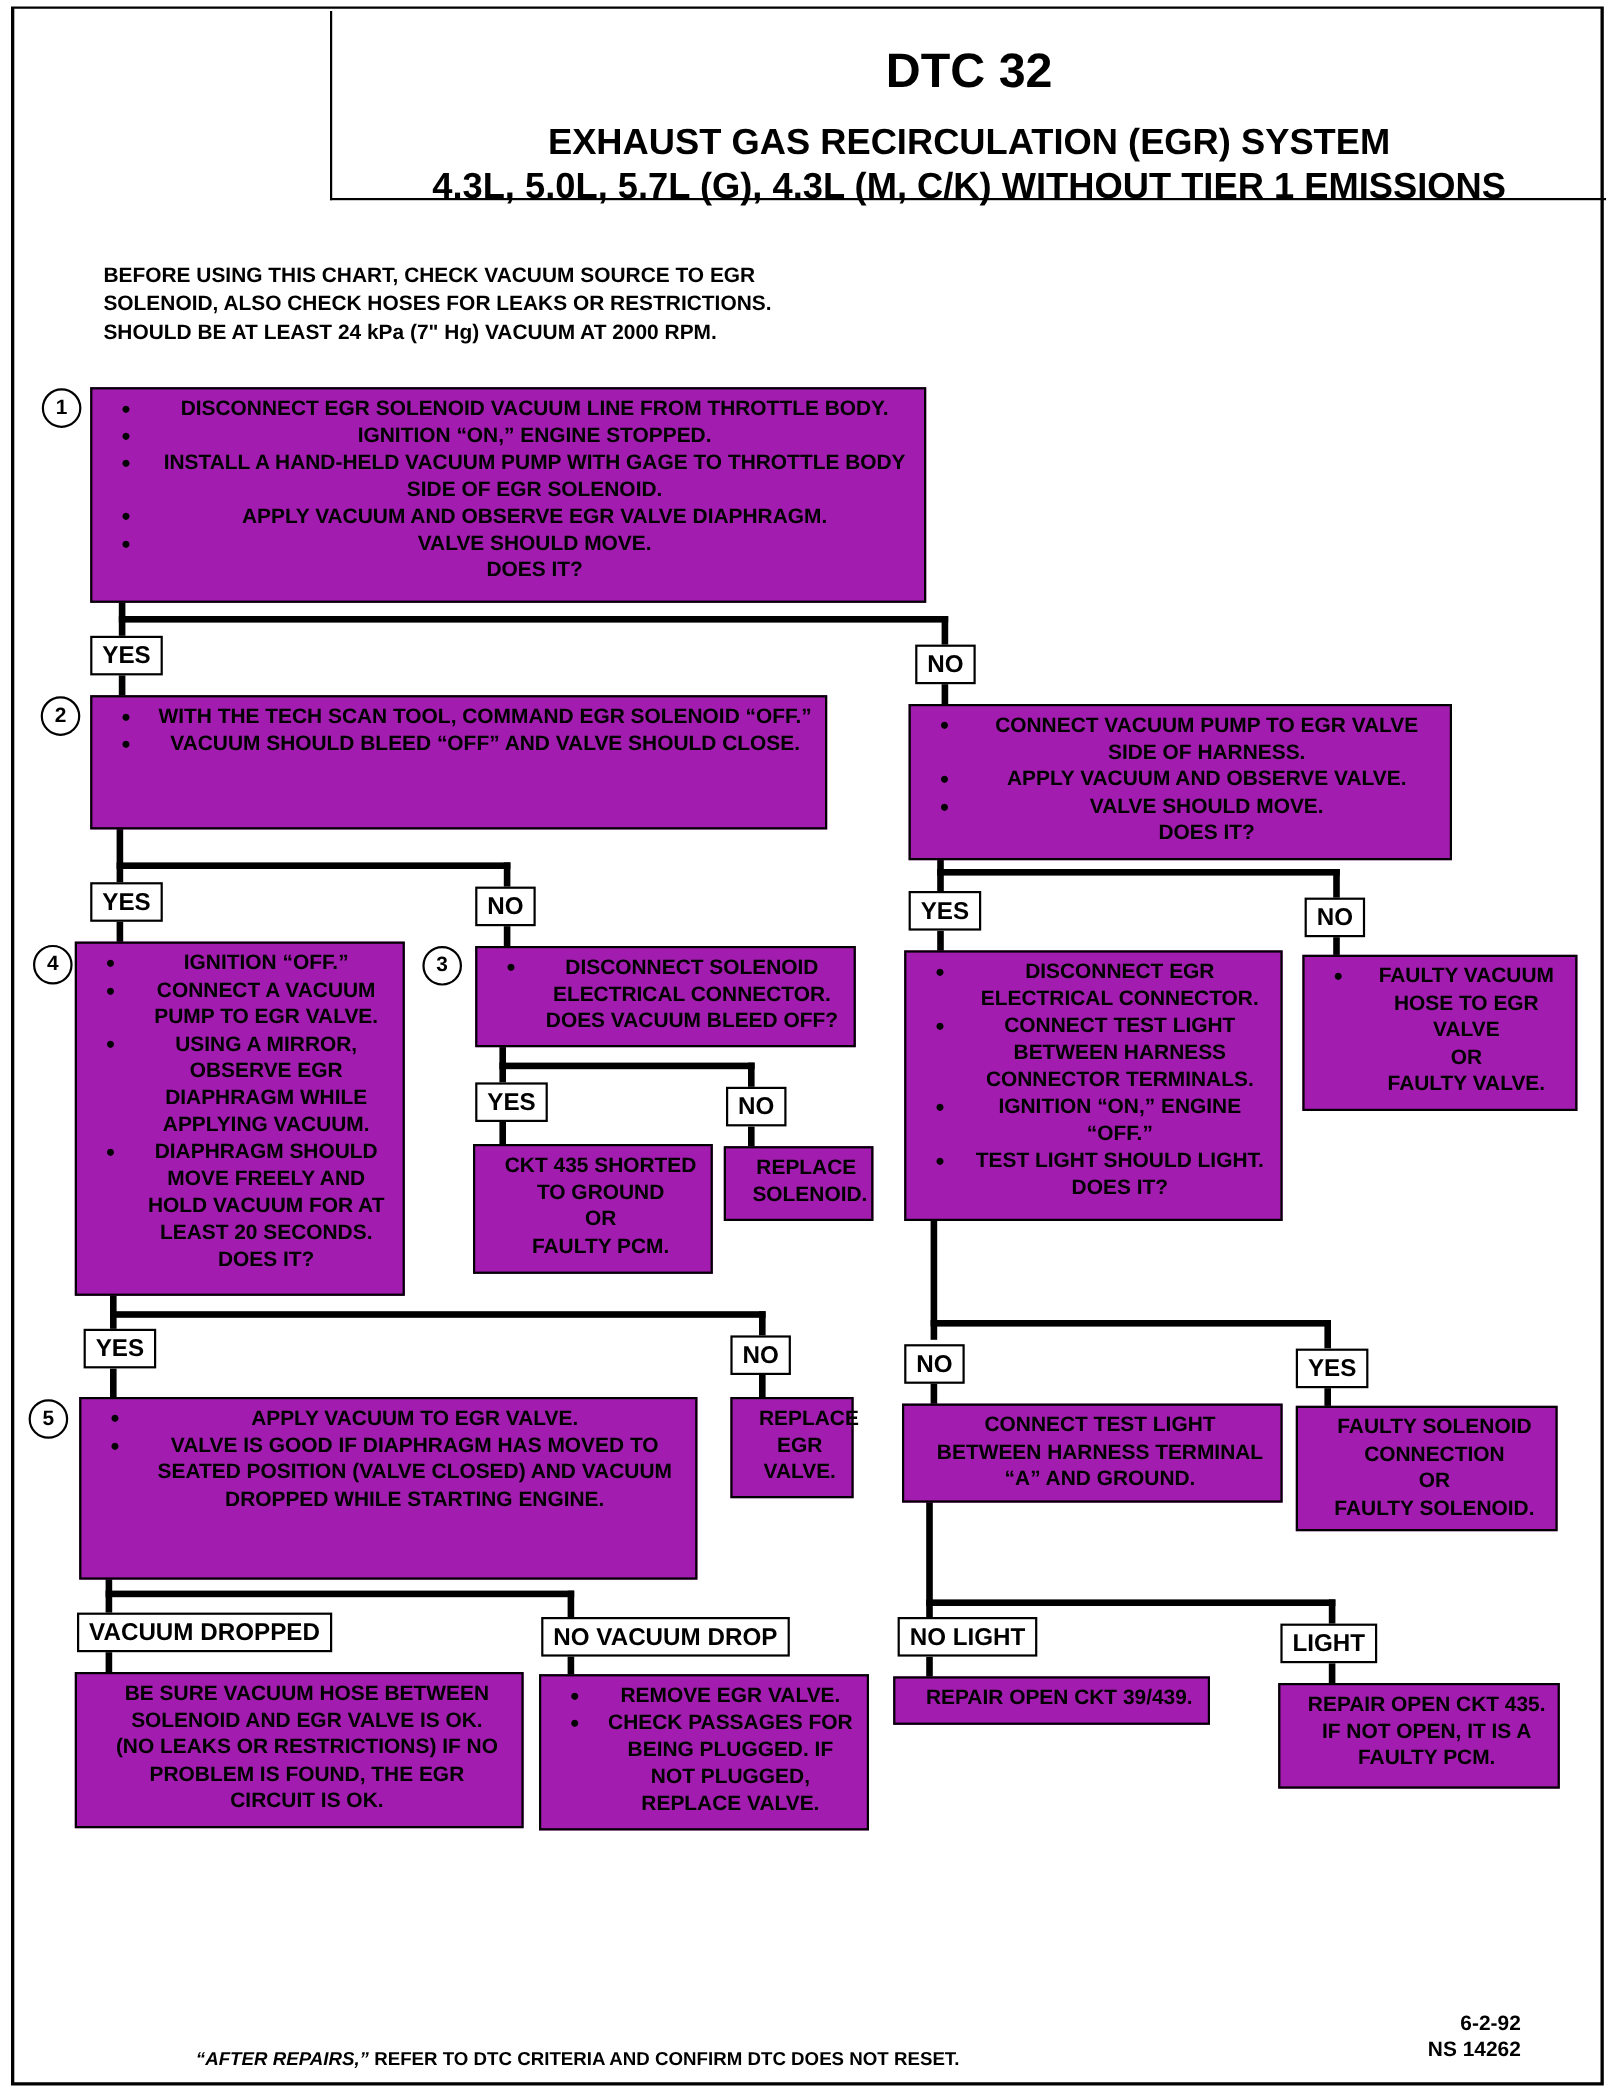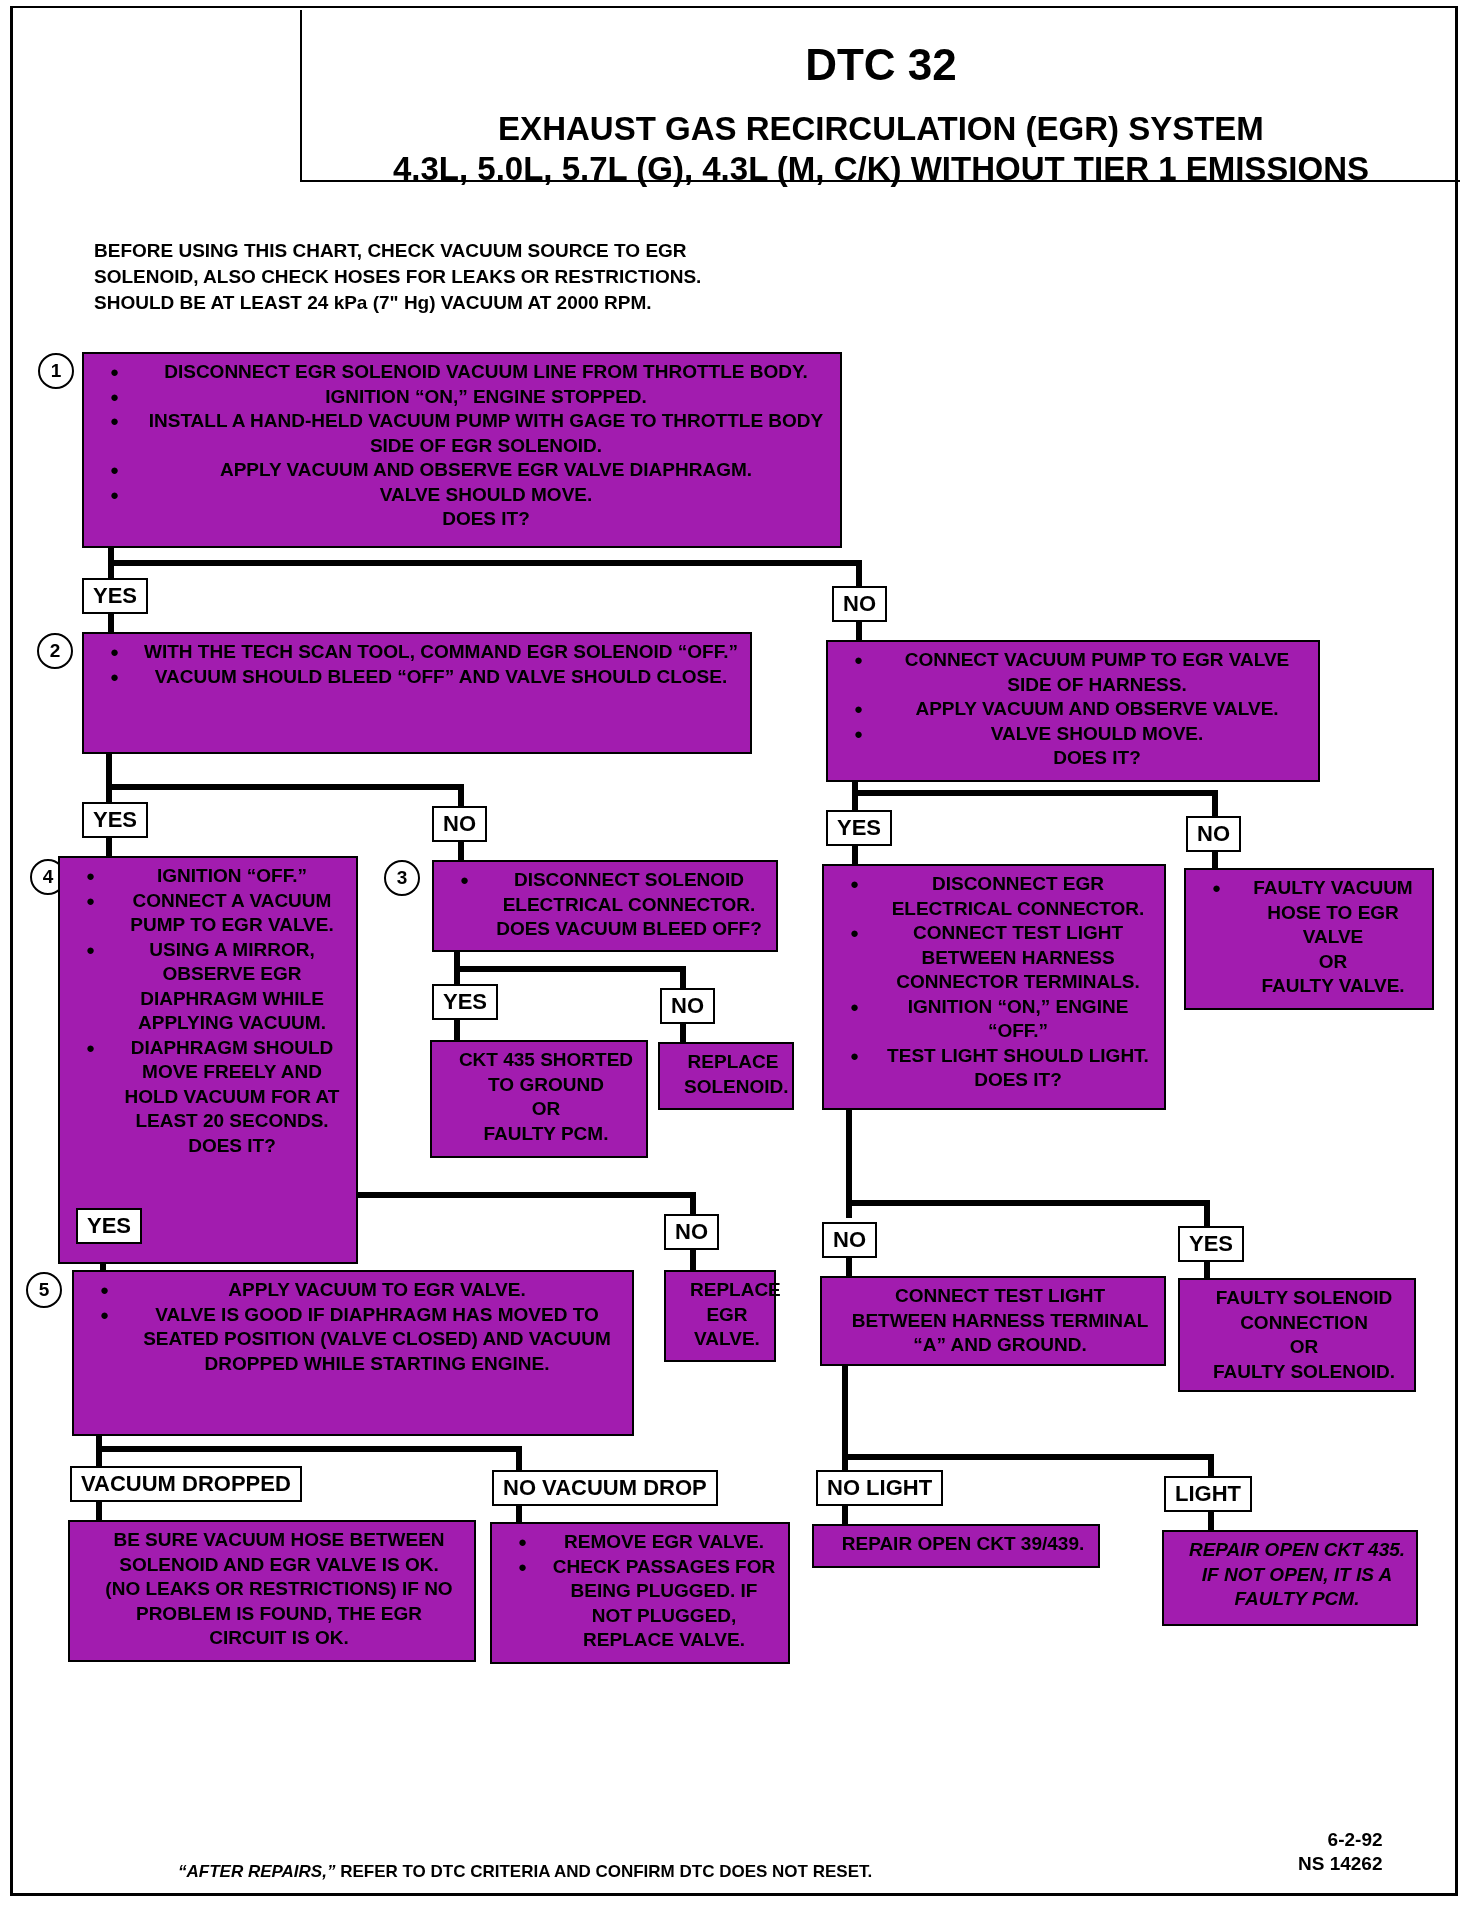--- a/index.html
+++ b/index.html
@@ -124,21 +124,21 @@
     <li>CONNECT VACUUM PUMP TO EGR VALVE SIDE OF HARNESS.</li>
     <li>APPLY VACUUM AND OBSERVE VALVE.</li>
     <li>VALVE SHOULD MOVE.</li>
   </ul>
   <div class="tail">DOES IT?</div>
 </div>
 <div class="lbl" style="left:826px;top:810px;">YES</div>
 <div class="lbl" style="left:1186px;top:816px;">NO</div>
 
 <div class="step" style="left:30px;top:859px;">4</div>
-<div class="box" style="left:58px;top:856px;width:300px;height:408px;">
+<div class="box" style="left:68px;top:856px;width:300px;height:322px;">
   <ul>
     <li>IGNITION “OFF.”</li>
     <li>CONNECT A VACUUM PUMP TO EGR VALVE.</li>
     <li>USING A MIRROR, OBSERVE EGR DIAPHRAGM WHILE APPLYING VACUUM.</li>
     <li>DIAPHRAGM SHOULD MOVE FREELY AND HOLD VACUUM FOR AT LEAST 20 SECONDS.</li>
   </ul>
   <div class="tail">DOES IT?</div>
 </div>
 <div class="lbl" style="left:76px;top:1208px;">YES</div>
 <div class="lbl" style="left:664px;top:1214px;">NO</div>
@@ -208,21 +208,21 @@
 <div class="box" style="left:490px;top:1522px;width:300px;height:142px;">
   <ul>
     <li>REMOVE EGR VALVE.</li>
     <li>CHECK PASSAGES FOR BEING PLUGGED.  IF NOT PLUGGED, REPLACE VALVE.</li>
   </ul>
 </div>
 
 <div class="lbl" style="left:816px;top:1470px;">NO LIGHT</div>
 <div class="lbl" style="left:1164px;top:1476px;">LIGHT</div>
 <div class="box" style="left:812px;top:1524px;width:288px;height:44px;white-space:pre-line;">REPAIR OPEN CKT 39/439.</div>
-<div class="box" style="left:1162px;top:1530px;width:256px;height:96px;white-space:pre-line;font-style:italic;">REPAIR OPEN CKT 435.
+<div class="box" style="left:1162px;top:1530px;width:256px;height:96px;white-space:pre-line;">REPAIR OPEN CKT 435.
 IF NOT OPEN, IT IS A
 FAULTY PCM.</div>
 
 <div class="footer">
   <i>“AFTER REPAIRS,”</i><span> REFER TO DTC CRITERIA AND CONFIRM DTC DOES NOT RESET.</span>
 </div>
 <div class="code">
   <div>6-2-92</div>
   <div>NS 14262</div>
 </div>

